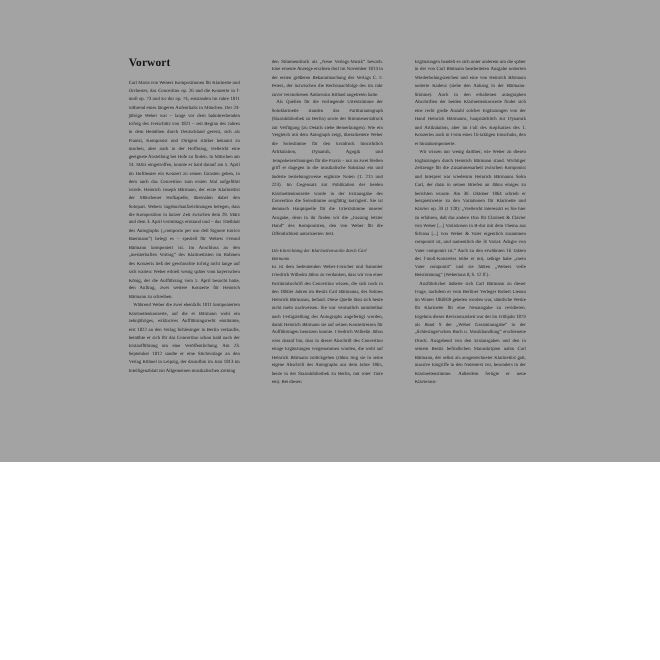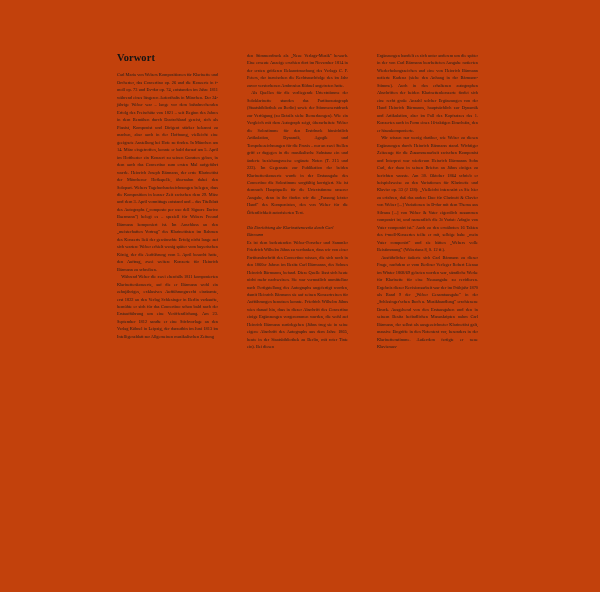--- a/index.html
+++ b/index.html
@@ -10,22 +10,22 @@
   body {
     width: 600px;
     height: 600px;
     overflow: hidden;
     font-family: "Liberation Serif", "DejaVu Serif", serif;
     color: #1b1b1b;
   }
   #page {
     position: relative;
     width: 600px;
-    height: 592px;
-    background: #c2410c;
+    height: 420px;
+    background: #a3a3a3;
   }
   #content-area {
     position: absolute;
     left: 117px;
     top: 52px;
     width: 371px;
     height: 490px;
   }
   #page-title {
     font-size: 10.4px;

